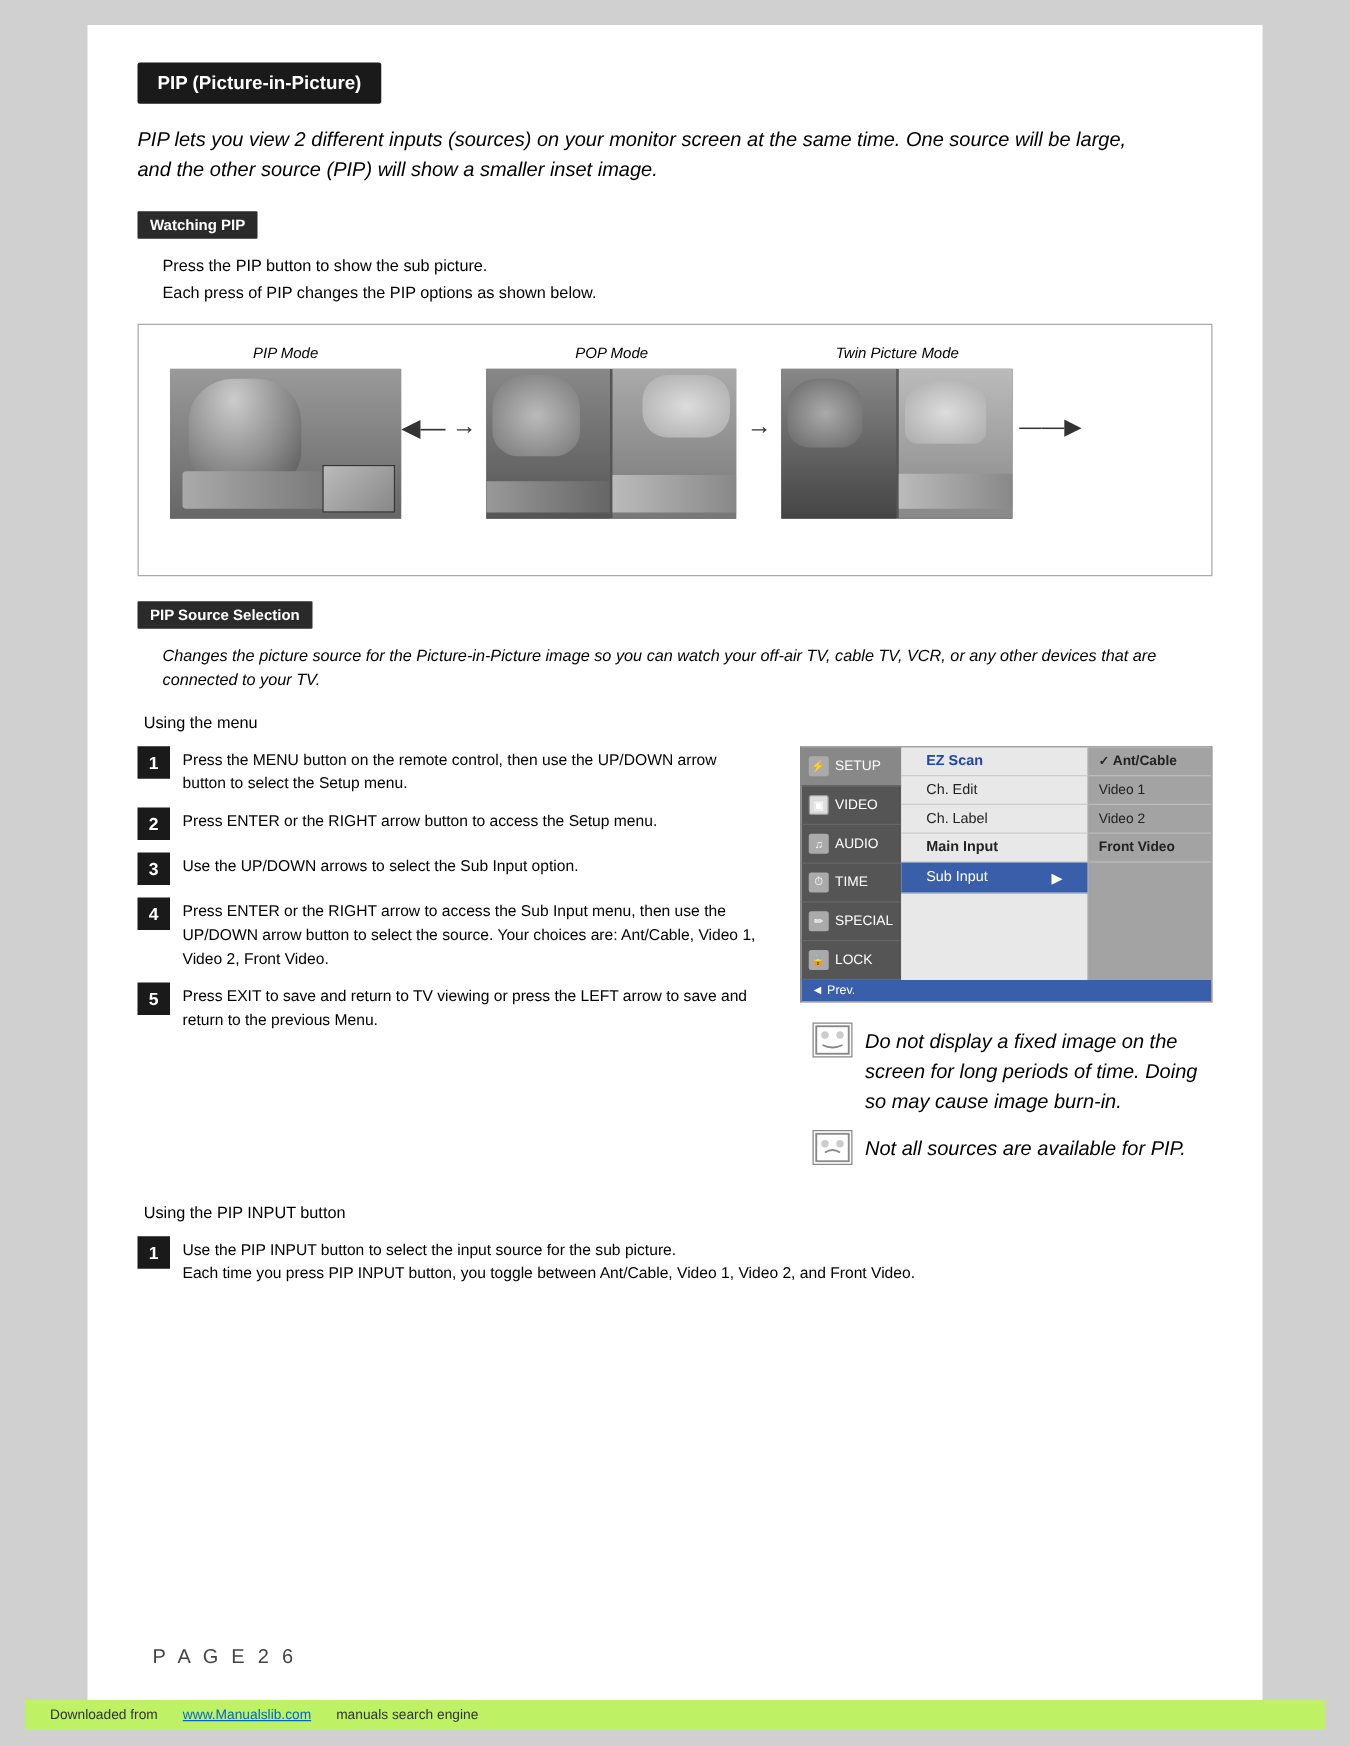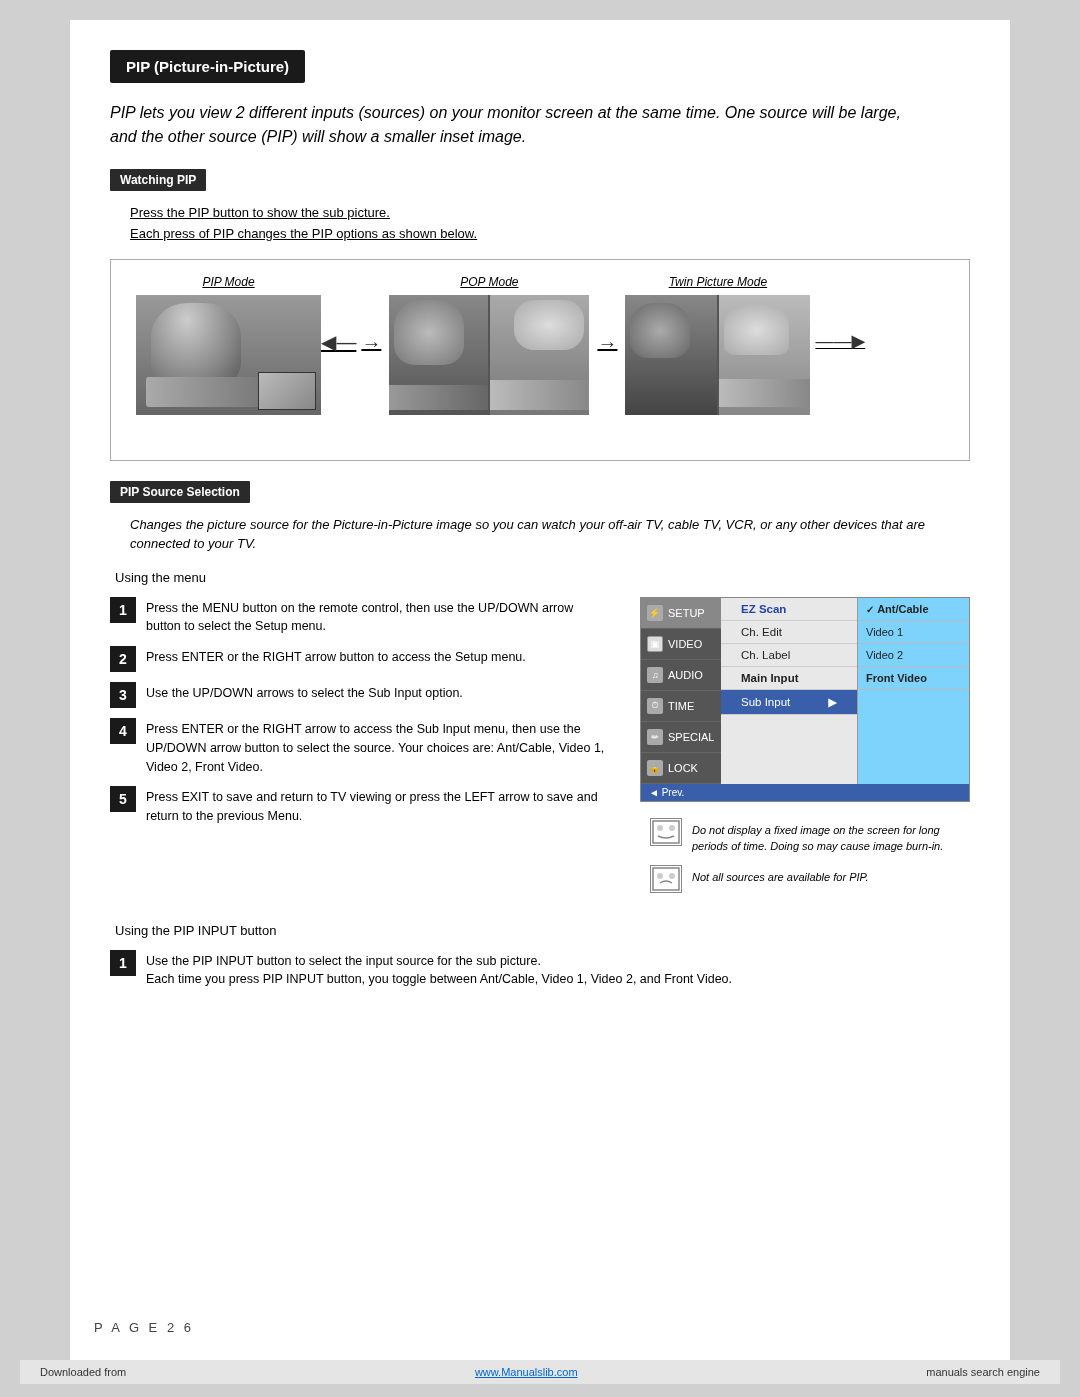--- a/index.html
+++ b/index.html
@@ -44,21 +44,20 @@
       color: #ffffff;
       padding: 4px 10px;
       display: inline-block;
       font-size: 12px;
       font-weight: bold;
       margin-bottom: 12px;
       border-radius: 1px;
     }
     .watching-pip-section {
       margin-bottom: 20px;
-      text-decoration: underline;
     }
     .watching-pip-text {
       margin-left: 20px;
       font-size: 13px;
       line-height: 1.6;
       margin-bottom: 14px;
     }
     .pip-modes-container {
       display: flex;
       align-items: flex-start;
@@ -199,22 +198,22 @@
     }
     .menu-main-item.bold-item {
       font-weight: bold;
     }
     .menu-main-item.with-arrow {
       display: flex;
       justify-content: space-between;
       align-items: center;
     }
     .menu-sub-col {
-      width: 111px;
-      background: #7dd3fc;
+      width: 98px;
+      background: #a3a3a3;
     }
     .menu-sub-item {
       padding: 5px 8px;
       font-size: 11px;
       border-bottom: 1px solid #bbb;
       color: #222;
     }
     .menu-sub-item.checked::before {
       content: "✓ ";
       font-size: 10px;
@@ -248,51 +247,50 @@
       display: flex;
       align-items: center;
       justify-content: center;
       flex-shrink: 0;
       background: #fff;
       font-size: 9px;
       color: #666;
     }
     .note-text {
       font-style: italic;
-      font-size: 11px;
+      font-size: 16px;
       line-height: 1.5;
       padding-top: 4px;
     }
     
     .pip-input-section {
       margin-top: 4px;
     }
     .using-pip-title {
       font-size: 13px;
       margin-bottom: 12px;
       margin-left: 5px;
     }
     .page-number {
       position: absolute;
       bottom: 25px;
-      left: 24px;
-      font-size: 13px;
+      left: 52px;
+      font-size: 16px;
       letter-spacing: 3px;
       color: #444;
     }
     .footer-bar {
-      background: #e5e5e5;
+      background: #bef264;
       width: 100%;
       padding: 6px 20px;
       font-size: 11px;
       color: #333;
       display: flex;
       align-items: center;
       gap: 20px;
-      justify-content: space-between;
     }
     .footer-link {
       color: #0066cc;
       text-decoration: underline;
       font-size: 11px;
     }
     
     .pip-scene-main {
       width: 185px;
       height: 120px;

